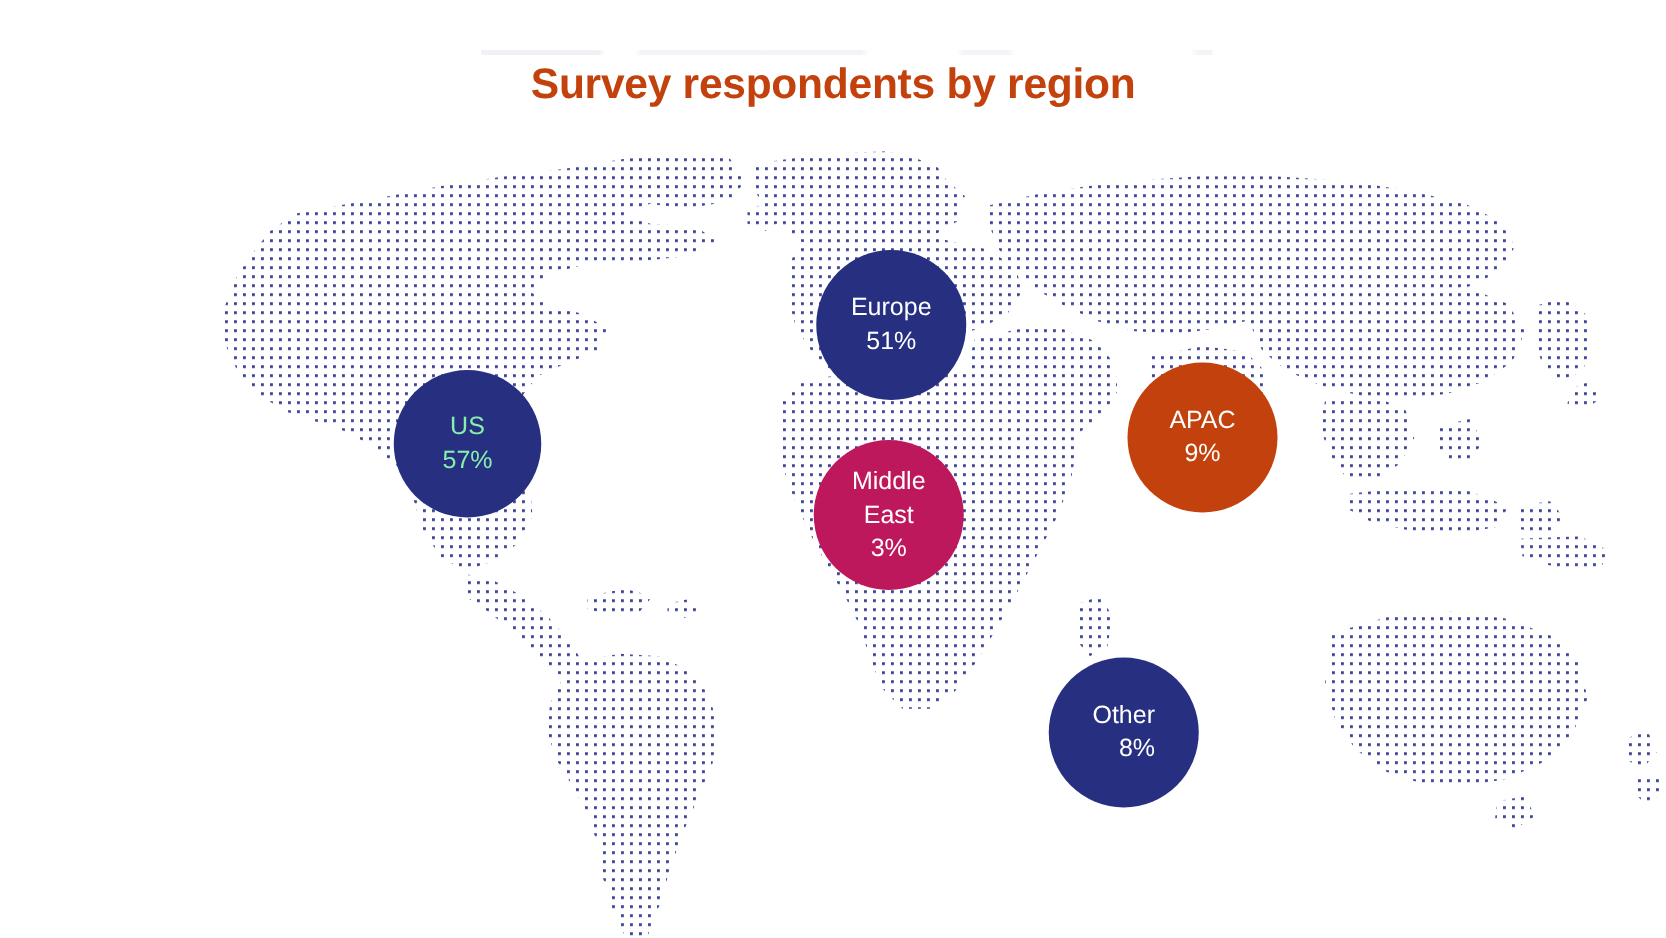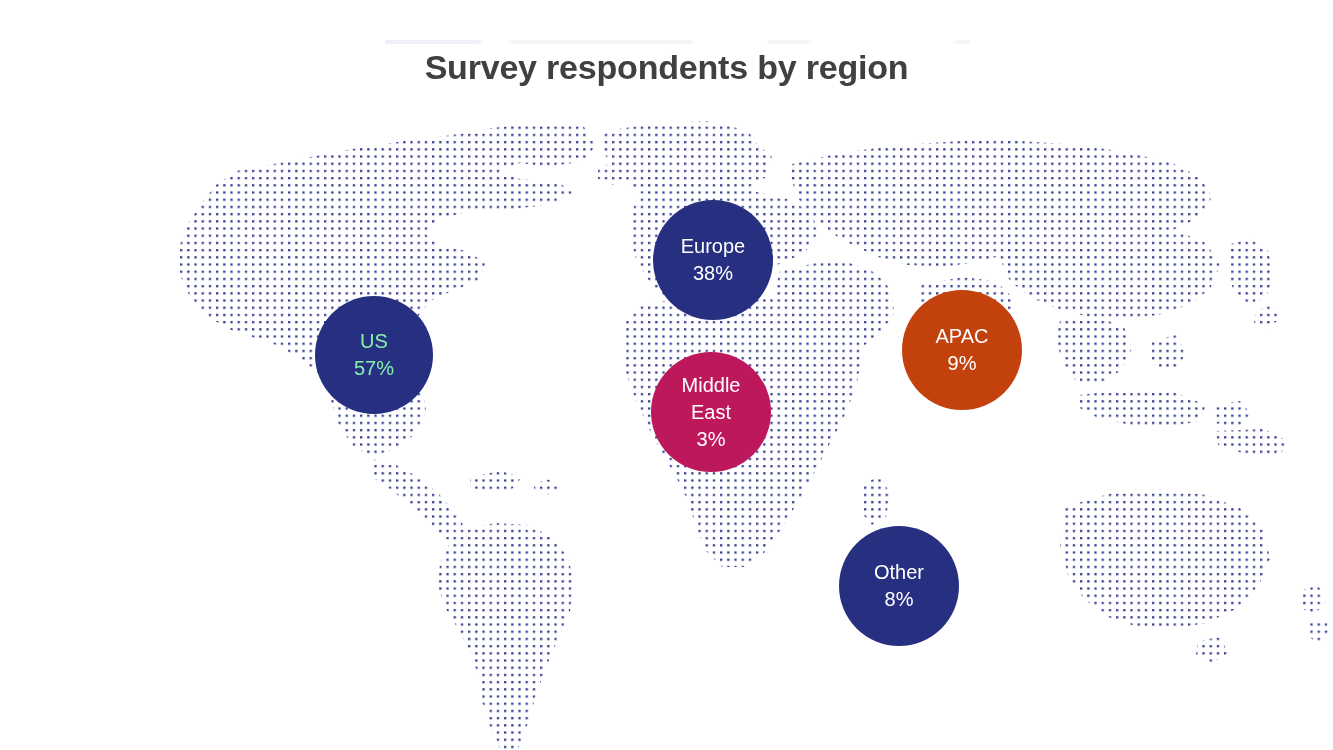--- a/index.html
+++ b/index.html
@@ -73,21 +73,21 @@
   .bubble .b-label { display:block; }
   .bubble .b-value { display:block; }
 </style>
 </head>
 <body>
 
 <div id="slide" style="background: rgb(255, 255, 255);">
 
   <div id="top-artifact"></div>
 
-  <div id="title" style="color: #404040;">Survey respondents by region</div>
+  <div id="title" style="color: #c2410c;">Survey respondents by region</div>
 
   <div id="map-wrap">
     <svg id="map-svg" viewBox="0 0 1333 645" xmlns="http://www.w3.org/2000/svg">
       <defs>
         <pattern id="dots" x="0" y="0" width="7.2" height="7.2" patternUnits="userSpaceOnUse">
           <rect x="0" y="0" width="2.3" height="2.3" fill="#3b4395"></rect>
         </pattern>
         <mask id="landmask">
           <g fill="#fff">
 
@@ -174,39 +174,39 @@
           </g>
         </mask>
       </defs>
       <rect x="0" y="0" width="1333" height="645" fill="url(#dots)" mask="url(#landmask)"></rect>
     </svg>
   </div>
 
   <div class="bubble" id="bubble-europe" style="left: 653px; top: 200px; width: 120px; height: 120px; background: rgb(38, 47, 128); color: rgb(255, 255, 255); align-items: center;">
     <span class="b-inner">
       <span class="b-label">Europe</span>
-      <span class="b-value">38%</span>
+      <span class="b-value">51%</span>
     </span>
   </div>
 
   <div class="bubble" id="bubble-us" style="left: 315px; top: 296px; width: 118px; height: 118px; background: rgb(38, 47, 128); color: #86efac;">
     <span class="b-inner">
       <span class="b-label">US</span>
       <span class="b-value">57%</span>
     </span>
   </div>
 
   <div class="bubble" id="bubble-apac" style="left: 902px; top: 290px; width: 120px; height: 120px; background: #c2410c; color: rgb(255, 255, 255);">
     <span class="b-inner">
       <span class="b-label">APAC</span>
       <span class="b-value">9%</span>
     </span>
   </div>
 
-  <div class="bubble" id="bubble-other" style="left: 839px; top: 526px; width: 120px; height: 120px; background: rgb(38, 47, 128); color: rgb(255, 255, 255);">
+  <div class="bubble" id="bubble-other" style="left: 839px; top: 526px; width: 120px; height: 120px; background: rgb(38, 47, 128); color: rgb(255, 255, 255); text-align: right;">
     <span class="b-inner">
       <span class="b-label">Other</span>
       <span class="b-value">8%</span>
     </span>
   </div>
 
   <div class="bubble" id="bubble-middle-east" style="left: 651px; top: 352px; width: 120px; height: 120px; background: #be185d; color: rgb(255, 255, 255);">
     <span class="b-inner" style="max-width:86px;">
       <span class="b-label">Middle East</span>
       <span class="b-value">3%</span>

